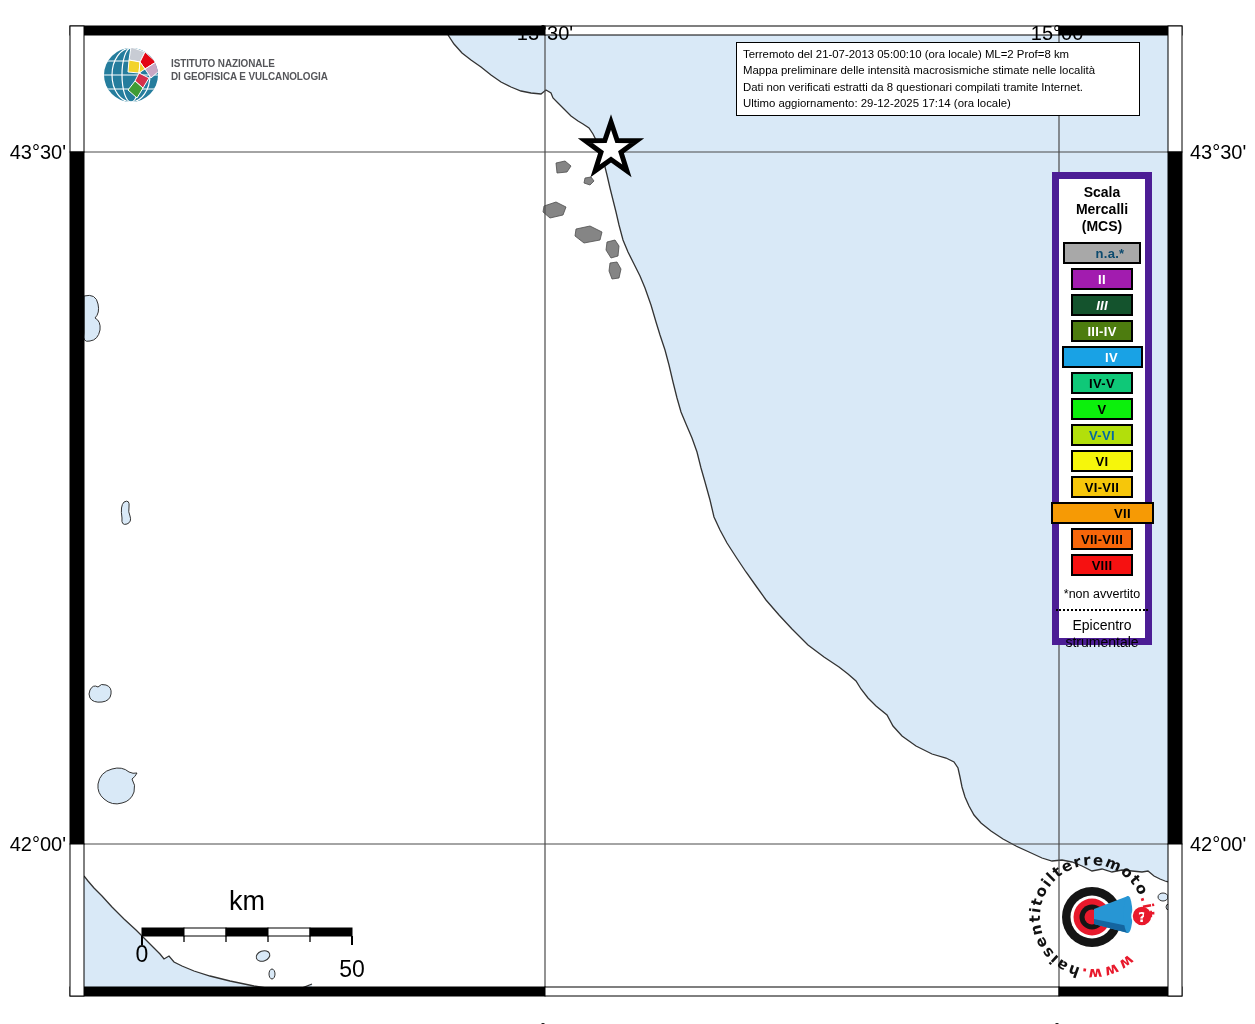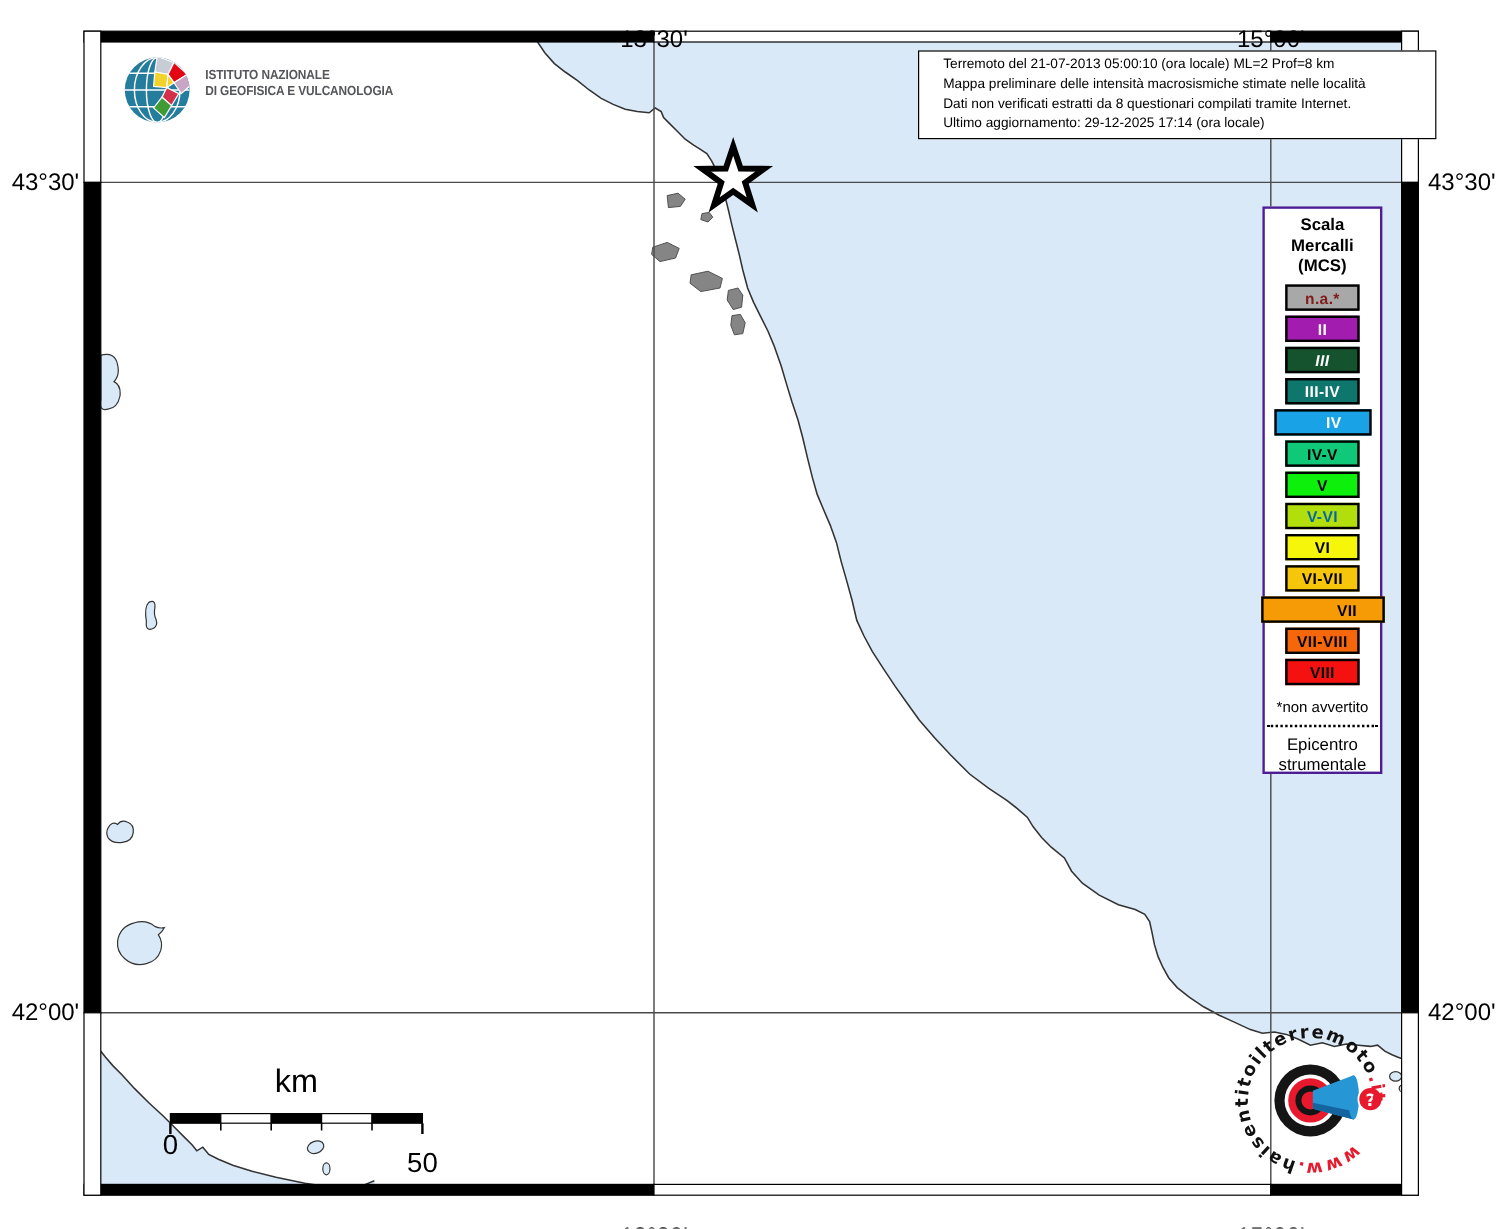--- a/index.html
+++ b/index.html
@@ -3,24 +3,24 @@
 <meta charset="utf-8">
 <style>
   html,body{margin:0;padding:0;background:#fff;}
   .page{position:relative;width:1255px;height:1024px;background:#fff;overflow:hidden;
         font-family:"Liberation Sans",sans-serif;color:#000;}
   .map-svg{position:absolute;left:0;top:0;}
   .axis-label{position:absolute;font-size:20px;color:#000;white-space:nowrap;}
   .axis-top,.axis-bottom{width:110px;text-align:center;margin-top:20px;}
   .axis-left{width:66px;text-align:right;}
   .axis-right{width:80px;text-align:left;}
-  .info-box{position:absolute;left:765px;top:42px;width:390px;background:#fff;border:1px solid #000;
-            padding:3px 20px;font-size:11.4px;line-height:16.4px;white-space:nowrap;}
+  .info-box{position:absolute;left:736px;top:42px;width:390px;background:#fff;border:1px solid #000;
+            padding:3px 6px;font-size:11.4px;line-height:16.4px;white-space:nowrap;}
   .legend{position:absolute;left:1052px;top:172px;width:100px;height:473px;background:#fff;
-          border:2px solid #4c1d95;box-sizing:border-box;display:flex;flex-direction:column;align-items:center;}
+          border:7px solid #4c1d95;box-sizing:border-box;display:flex;flex-direction:column;align-items:center;}
   .legend-title{font-weight:bold;font-size:14px;line-height:17px;text-align:center;margin-top:5px;}
   .mcs-list{margin-top:7px;display:flex;flex-direction:column;align-items:center;}
   .mcs-box{display:flex;align-items:center;justify-content:center;width:58px;height:18px;
            border:2px solid #000;font-weight:bold;font-size:13px;margin-bottom:4px;letter-spacing:.3px;}
   .legend-footnote{font-size:12.5px;margin-top:7px;}
   .legend-divider{width:92px;border-top:2px dotted #000;margin-top:8px;}
   .legend-epi{font-weight:normal;font-size:14px;line-height:17px;text-align:center;margin-top:6px;}
   .legend-star{margin-top:2px;}
   .ingv-text{position:absolute;left:171px;top:57px;font-size:11px;font-weight:bold;color:#55565a;
              line-height:13px;letter-spacing:-0.1px;transform:scaleX(.9);transform-origin:left top;white-space:nowrap;}
@@ -174,24 +174,24 @@
     <div>Ultimo aggiornamento: 29-12-2025 17:14 (ora locale)</div>
   </div>
 
   <div class="legend">
     <div class="legend-title">
       <div>Scala</div>
       <div>Mercalli</div>
       <div>(MCS)</div>
     </div>
     <div class="mcs-list">
-      <div class="mcs-box" style="background: rgb(168, 168, 168); color: #7f1d1d;">n.a.*</div>
+      <div class="mcs-box" style="background: rgb(168, 168, 168); color: #0c4a6e; padding-left: 16px;">n.a.*</div>
       <div class="mcs-box" style="background: #a21caf; color: rgb(255, 255, 255);">II</div>
       <div class="mcs-box" style="background: #14532d; color: rgb(255, 255, 255); font-style: italic;">III</div>
-      <div class="mcs-box" style="background: #0f766e; color: rgb(255, 255, 255);">III-IV</div>
+      <div class="mcs-box" style="background: #4d7c0f; color: rgb(255, 255, 255);">III-IV</div>
       <div class="mcs-box" style="background: rgb(25, 162, 229); color: rgb(255, 255, 255); padding-left: 19px;">IV</div>
       <div class="mcs-box" style="background: rgb(15, 200, 120); color: rgb(0, 0, 0);">IV-V</div>
       <div class="mcs-box" style="background: rgb(12, 240, 12); color: rgb(0, 0, 0);">V</div>
       <div class="mcs-box" style="background: rgb(178, 223, 11); color: #0369a1;">V-VI</div>
       <div class="mcs-box" style="background: rgb(246, 246, 11); color: rgb(0, 0, 0);">VI</div>
       <div class="mcs-box" style="background: rgb(246, 198, 10); color: rgb(0, 0, 0);">VI-VII</div>
       <div class="mcs-box" style="background: rgb(246, 154, 5); color: rgb(0, 0, 0); padding-left: 41px;">VII</div>
       <div class="mcs-box" style="background: rgb(246, 102, 10); color: rgb(0, 0, 0);">VII-VIII</div>
       <div class="mcs-box" style="background: rgb(246, 17, 17); color: rgb(0, 0, 0);">VIII</div>
     </div>

